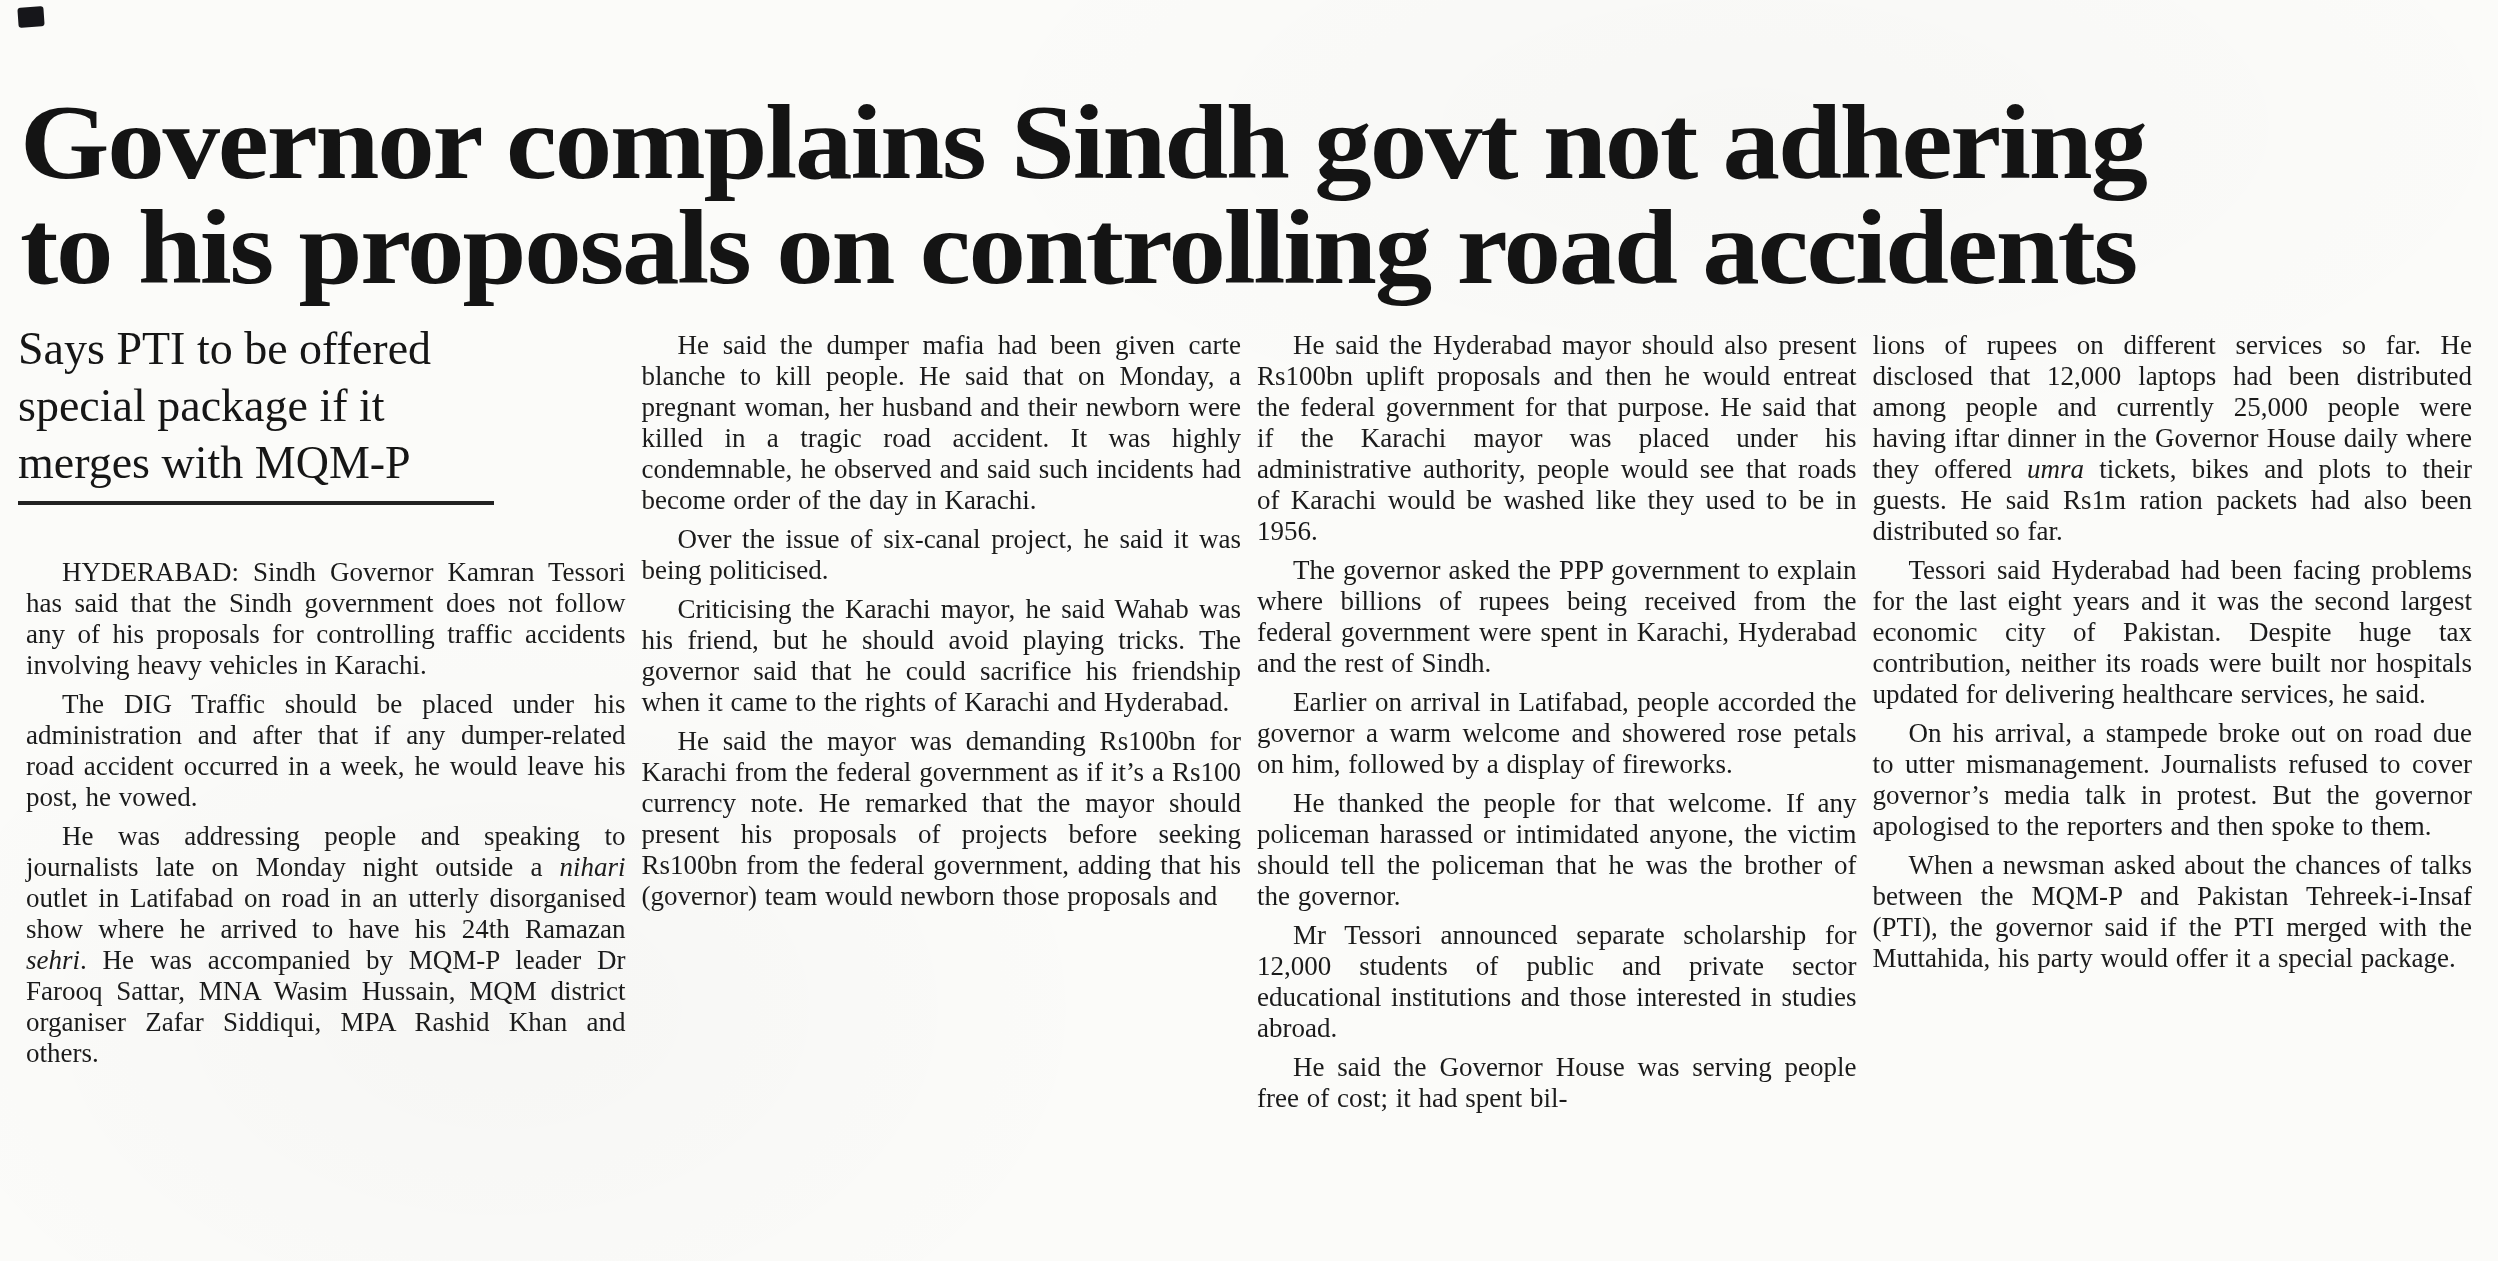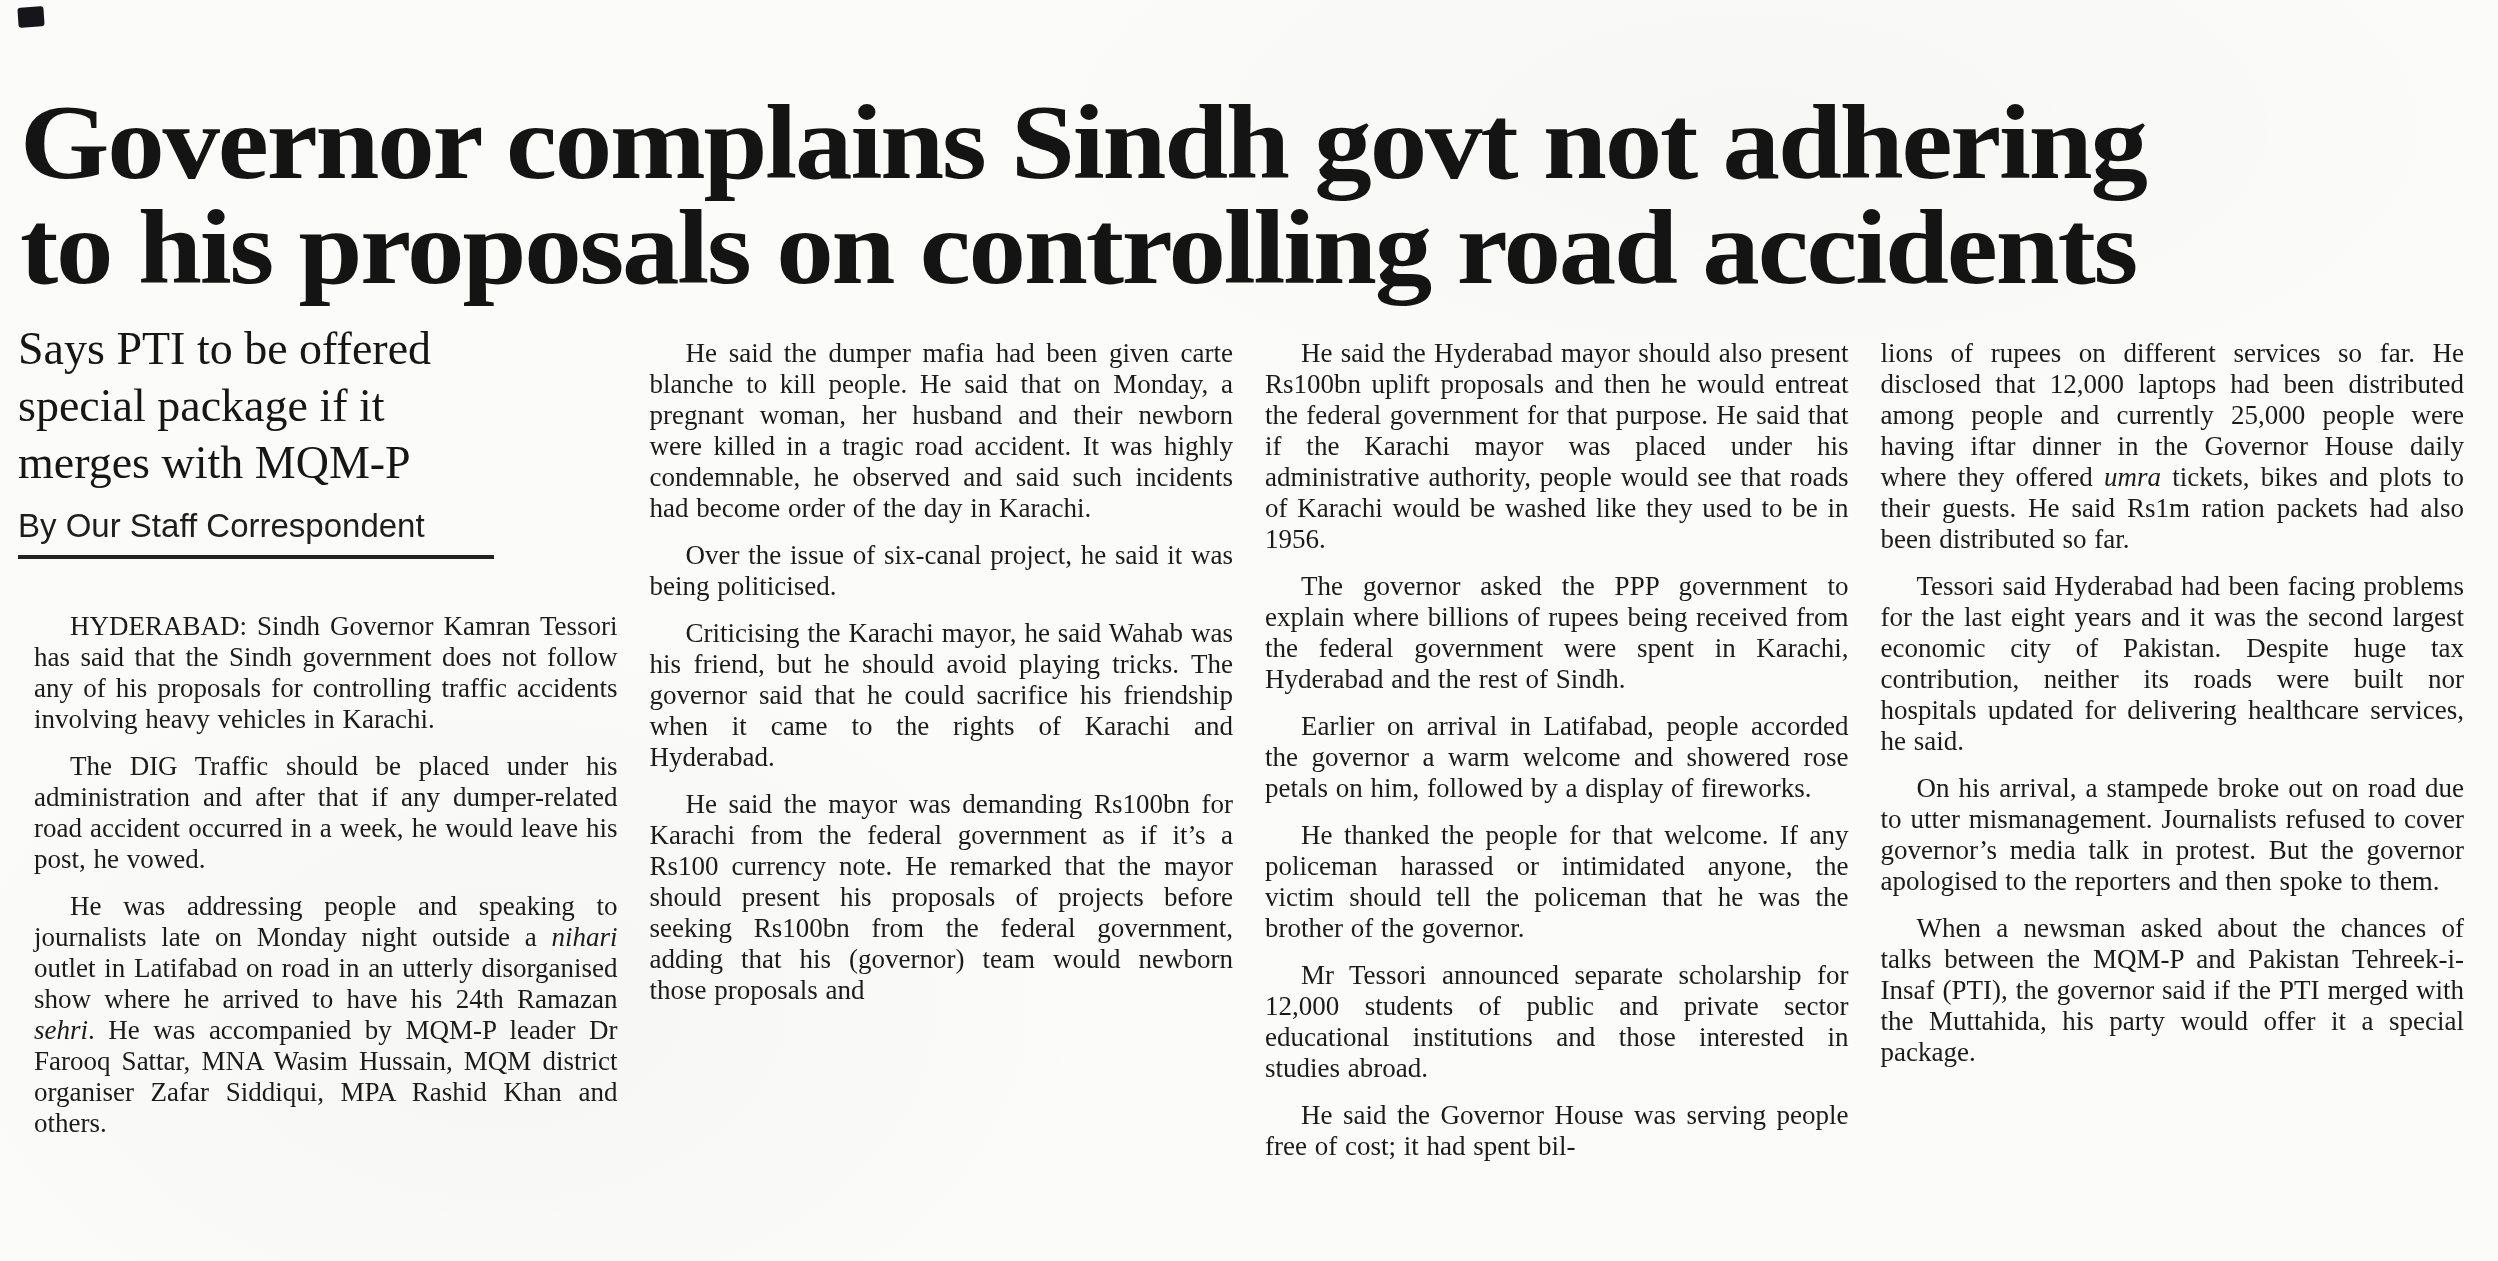--- a/index.html
+++ b/index.html
@@ -57,21 +57,21 @@
     color: #1e1e1e;
   }
   .byline-rule {
     margin-top: 10px;
     width: 476px; height: 4px;
     background: #222;
   }
   .col1-body { margin-top: 52px; }
 
   .para {
-    margin: 16px;
+    margin: 8px;
     font-size: 27px;
     line-height: 31px;
     text-align: justify;
     text-indent: 36px;
     word-spacing: 1px;
     color: #1b1b1b;
   }
   .para.cont { text-indent: 0; }
   .para em { font-style: italic; }
 </style>
@@ -84,21 +84,20 @@
 
   <h1 class="headline">
     <div class="hl-line">Governor complains Sindh govt not adhering</div>
     <div class="hl-line">to his proposals on controlling road accidents</div>
   </h1>
 
   <div class="columns">
 
     <div class="col">
       <div class="subhead">Says PTI to be offered special package if it merges with MQM-P</div>
-      <div class="byline">By Our Staff Correspondent</div>
       <div class="byline-rule"></div>
       <div class="col1-body">
           <p class="para"><span>HYDERABAD: Sindh Governor Kamran Tessori has said that the Sindh government does not follow any of his proposals for controlling traffic accidents involving heavy vehicles in Karachi.</span></p>
           <p class="para"><span>The DIG Traffic should be placed under his administration and after that if any dumper-related road accident occurred in a week, he would leave his post, he vowed.</span></p>
           <p class="para"><span>He was addressing people and speaking to journalists late on Monday night outside a </span><em>nihari</em><span> outlet in Latifabad on road in an utterly disorganised show where he arrived to have his 24th Ramazan </span><em>sehri</em><span>. He was accompanied by MQM-P leader Dr Farooq Sattar, MNA Wasim Hussain, MQM district organiser Zafar Siddiqui, MPA Rashid Khan and others.</span></p>
         </div>
     </div>
 
     <div class="col body-only">
         <p class="para"><span>He said the dumper mafia had been given carte blanche to kill people. He said that on Monday, a pregnant woman, her husband and their newborn were killed in a tragic road accident. It was highly condemnable, he observed and said such incidents had become order of the day in Karachi.</span></p>

